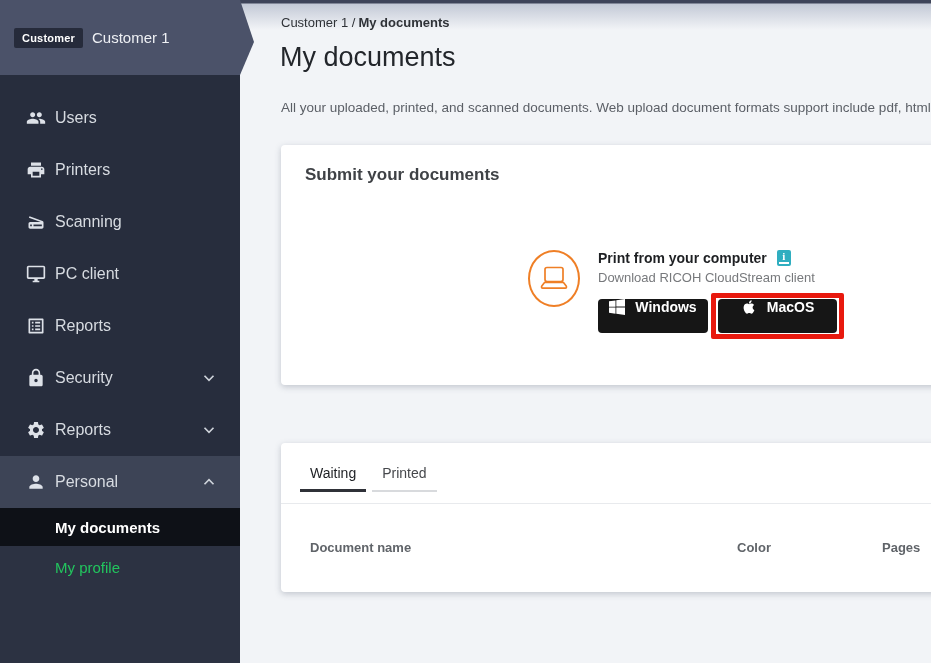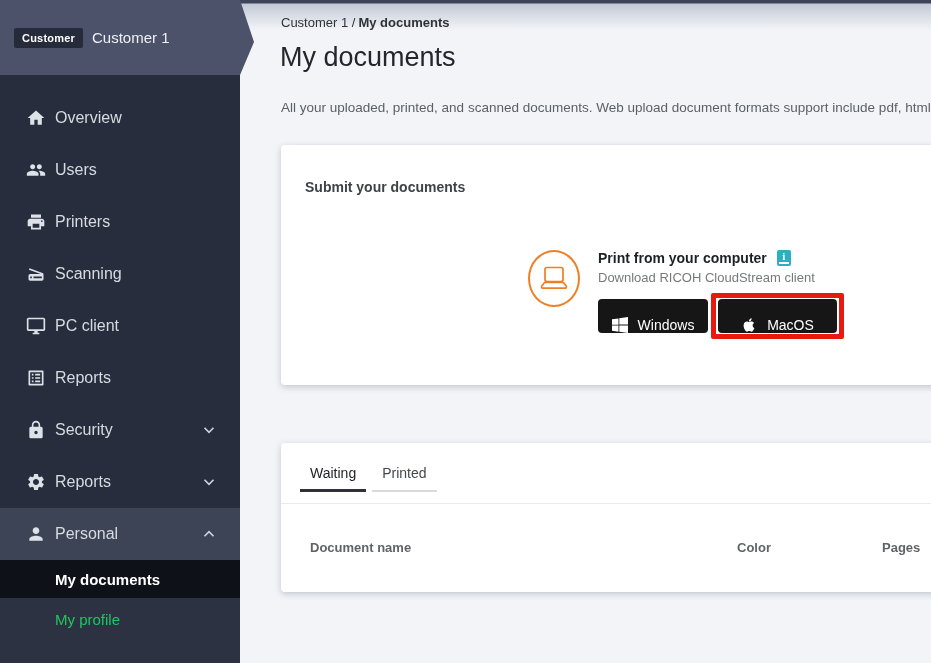--- a/index.html
+++ b/index.html
@@ -38,39 +38,39 @@
   .breadcrumb { position:absolute; left:41px; top:15px; font-size:13px; color:#2f3237; z-index:2; }
   .breadcrumb .cur { font-weight:700; margin-left:3px; }
   .page-title { position:absolute; left:40px; top:42px; font-size:27px; font-weight:500;
                 color:#23262b; z-index:2; }
   .page-desc { position:absolute; left:41px; top:100px; font-size:13.5px; color:#5b5f66;
                white-space:nowrap; z-index:2; }
 
   .card { position:absolute; left:41px; width:960px; background:#fff; border-radius:4px;
           box-shadow:0 2px 6px rgba(70,80,100,.28); }
   .card-submit { top:145px; height:240px; }
-  .card-title { position:absolute; left:24px; top:34px; font-size:14px; font-weight:700;
+  .card-title { position:absolute; left:24px; top:20px; font-size:17px; font-weight:700;
                 color:#3f4246; }
   .print-row { position:absolute; left:247px; top:105px; display:flex; gap:18px;
                align-items:flex-start; }
   .laptop-circle { width:52px; height:57px; border:2px solid #ef7f26; border-radius:50%;
                    display:flex; align-items:center; justify-content:center; }
   .laptop-circle svg { width:32px; height:27px; stroke:#ef7f26; fill:none; stroke-width:1.7; }
   .print-head { display:flex; align-items:center; gap:10px; }
   .print-head .h { font-size:14px; font-weight:700; color:#1e2023; }
   .info-ic { width:14px; height:16px; background:#30aec0; border-radius:2px; position:relative;
              color:#fff; font-size:11px; font-weight:700; text-align:center; line-height:13px;
              font-family:"Liberation Serif", serif; }
   .info-ic::after { content:""; position:absolute; left:2px; right:2px; bottom:2px; height:2px;
              background:#fff; }
   .print-sub { margin-top:4px; font-size:13px; color:#77797c; }
   .btn-row { margin-top:8px; display:flex; align-items:center; }
   .os-btn { height:34px; background:#161616; border:none; border-radius:4px; color:#fff;
-            font-size:14px; font-weight:400; font-family:"Liberation Sans", sans-serif;
-            display:flex; align-items:flex-end; justify-content:center; gap:10px; cursor:pointer; }
+            font-size:14px; font-weight:700; font-family:"Liberation Sans", sans-serif;
+            display:flex; align-items:flex-start; justify-content:center; gap:10px; cursor:pointer; }
   .btn-win { width:110px; }
   .btn-mac { width:119px; }
   .os-btn svg { width:16px; height:16px; fill:#fff; }
   .red-box { border:5px solid #e8190e; padding:1px 2px; margin-left:3px; border-radius:2px; }
 
   .card-docs { top:443px; height:149px; }
   .tabs { position:absolute; left:19px; top:16px; display:flex; gap:6px; }
   .tab { padding:6px 10px 9px; font-size:14px; color:#46484c; border-bottom:2px solid #d8dadd;
          cursor:pointer; }
   .tab.active { color:#1d1f23; border-bottom:3px solid #2f3138; padding-bottom:8px; }
@@ -81,28 +81,20 @@
 </head>
 <body>
 
 <div class="sidebar">
   <div class="sb-header">
     <span class="badge">Customer</span>
     <span class="cust-name">Customer 1</span>
   </div>
 
   <ul class="nav">
-    <li class="nav-item">
-      <span class="ico">
-        <svg viewBox="0 0 24 24">
-            <path d="M10 20v-6h4v6h5v-8h3L12 3 2 12h3v8z"></path>
-          </svg>
-        </span>
-      <span class="lbl">Overview</span>
-    </li>
     <li class="nav-item">
       <span class="ico">
         <svg viewBox="0 0 24 24">
             <path d="M16 11c1.66 0 2.99-1.34 2.99-3S17.66 5 16 5c-1.66 0-3 1.34-3 3s1.34 3 3 3zm-8 0c1.66 0 2.99-1.34 2.99-3S9.66 5 8 5C6.34 5 5 6.34 5 8s1.34 3 3 3zm0 2c-2.33 0-7 1.17-7 3.5V19h14v-2.5c0-2.33-4.67-3.5-7-3.5zm8 0c-.29 0-.62.02-.97.05 1.16.84 1.97 1.97 1.97 3.45V19h6v-2.5c0-2.33-4.67-3.5-7-3.5z"></path>
           </svg>
         </span>
       <span class="lbl">Users</span>
     </li>
     <li class="nav-item">
       <span class="ico">

